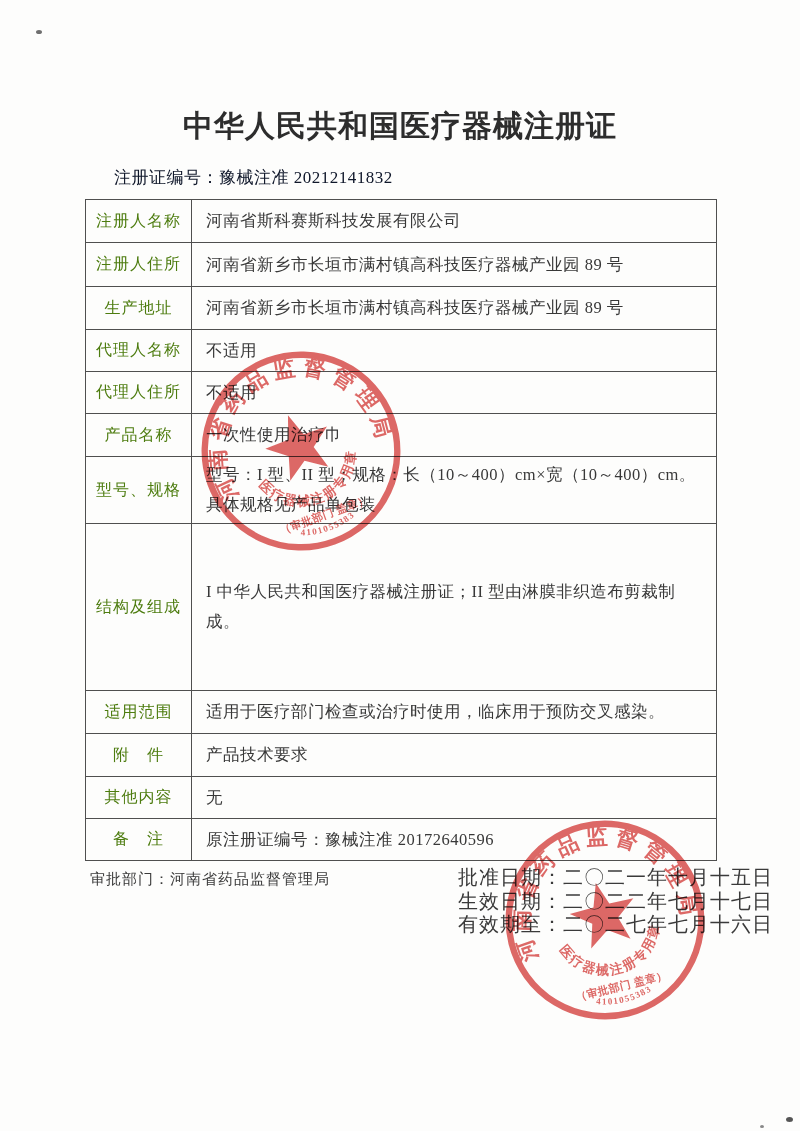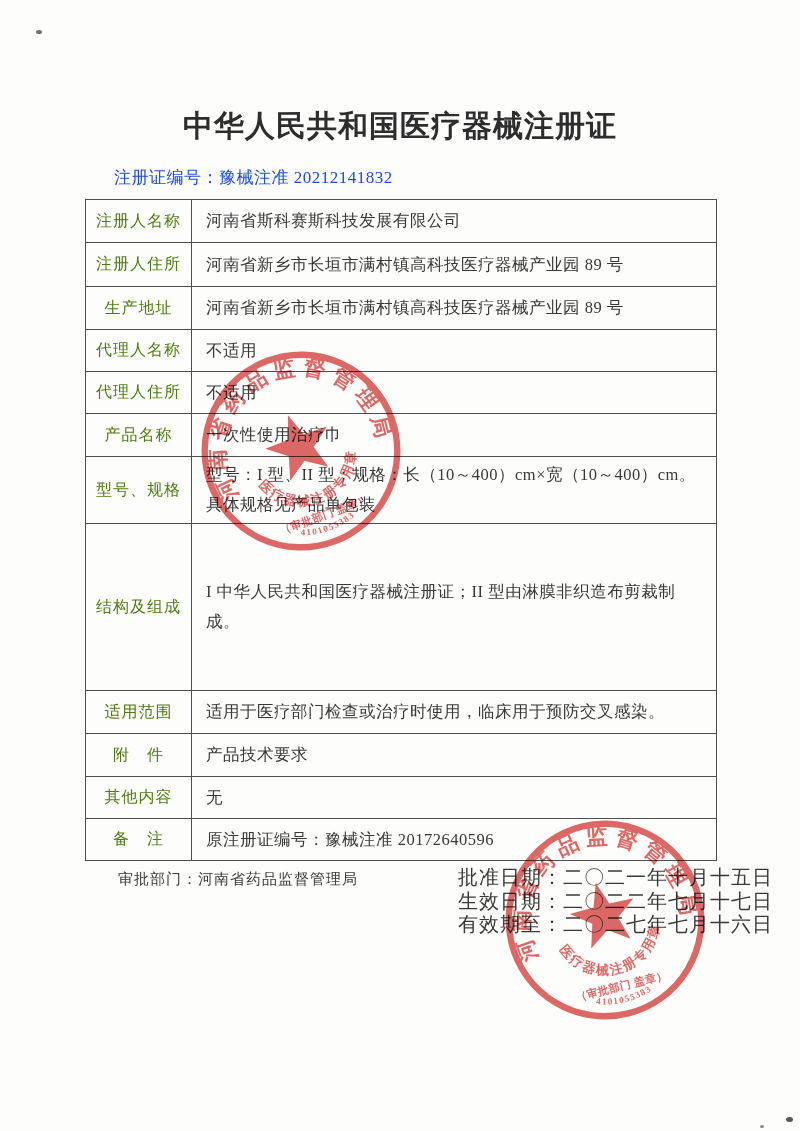--- a/index.html
+++ b/index.html
@@ -3,33 +3,33 @@
 <meta charset="utf-8">
 <style>
   * { margin:0; padding:0; box-sizing:border-box; }
   html,body { width:800px; height:1131px; }
   body { font-family:"Liberation Serif","DejaVu Serif",serif; background:#ffffff; color:#3a3a3a; }
   .page { position:relative; width:800px; height:1131px; background:#fdfdfc; overflow:hidden; }
 
   .doc-title { position:absolute; top:106px; left:0; width:100%; text-align:center;
     font-size:30px; font-weight:bold; color:#2d2d2d; letter-spacing:1px; }
 
-  .cert-no-line { position:absolute; top:166px; left:114px; font-size:17px; color:#1d4ed8; letter-spacing:0.5px; }
+  .cert-no-line { position:absolute; top:166px; left:114px; font-size:17px; color:#0f172a; letter-spacing:0.5px; }
 
   table.cert-table { position:absolute; top:199px; left:85px; width:632px;
     border-collapse:collapse; table-layout:fixed; }
   table.cert-table td { border:1.6px solid #4f4f4f; vertical-align:middle; }
   td.label-cell { width:106px; text-align:center; font-size:16px; color:#4d7c0f; letter-spacing:1px; padding:2px 3px; }
   td.value-cell { font-size:16.5px; color:#383838; padding:3px 12px 3px 14px; line-height:30px; letter-spacing:0.5px; }
   tr:nth-child(1){height:43px} tr:nth-child(2){height:44px} tr:nth-child(3){height:43px}
   tr:nth-child(4){height:42px} tr:nth-child(5){height:42px} tr:nth-child(6){height:43px}
   tr:nth-child(7){height:66px} tr:nth-child(8){height:167px} tr:nth-child(9){height:43px}
   tr:nth-child(10){height:43px} tr:nth-child(11){height:42px} tr:nth-child(12){height:42px}
 
-  .approval-dept { position:absolute; top:870px; left:90px; font-size:15px; letter-spacing:1px; color:#3a3a3a;margin-left:28px; }
+  .approval-dept { position:absolute; top:870px; left:90px; font-size:15px; letter-spacing:1px; color:#3a3a3a; }
   .date-block { position:absolute; top:866px; left:458px; font-size:20px; color:#3a3a3a; }
   .date-line { line-height:23.5px; letter-spacing:1px; }
 
   .stamp { position:absolute; width:218px; height:218px; opacity:0.85; mix-blend-mode:multiply; pointer-events:none; }
   .stamp-upper { left:192px; top:342px; transform:rotate(-20deg); }
   .stamp-lower { left:496px; top:811px; transform:rotate(-14deg); }
   .stamp svg { width:100%; height:100%; }
   .stamp text { font-family:"Liberation Serif","DejaVu Serif",serif; font-weight:bold; }
 
   .speck { position:absolute; background:#6f6f6f; border-radius:50%; }

